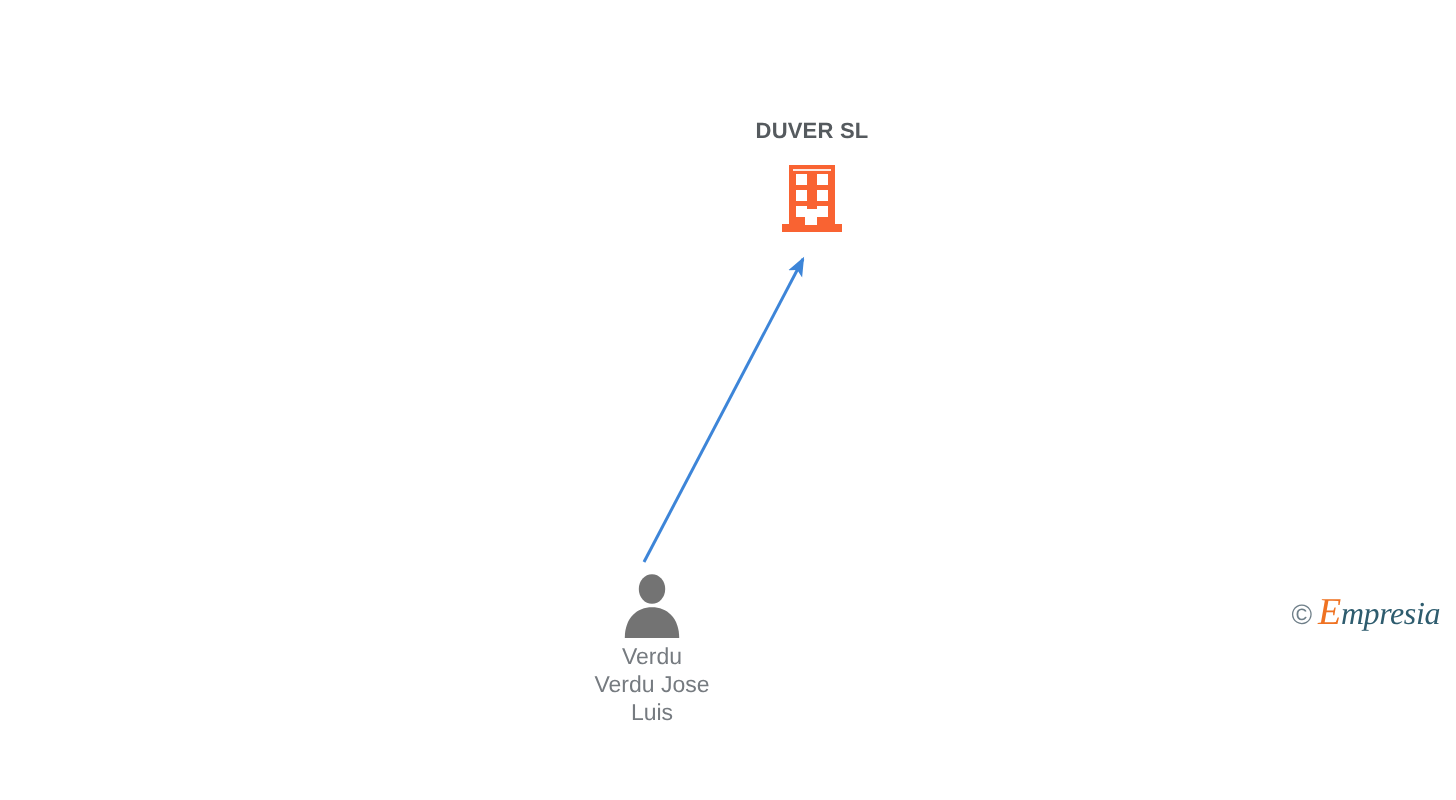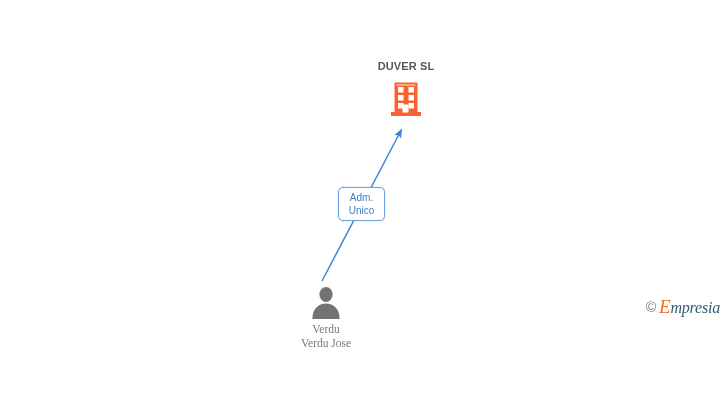--- a/index.html
+++ b/index.html
@@ -70,21 +70,20 @@
     display: block;
   }
   #person-label {
     margin-top: 3px;
     font-size: 11.5px;
     color: #767b80;
     line-height: 14px;
     width: 100px;
     margin-left: auto;
     margin-right: auto;
-    font-family: Liberation Serif, serif;
   }
 
   
   #relation-box {
     position: absolute;
     left: 338px;
     top: 187px;
     width: 47px;
     height: 34px;
     box-sizing: border-box;
@@ -163,33 +162,30 @@
       <rect x="8" y="14" width="5.5" height="5.5" fill="#ffffff"></rect>
       <rect x="18.5" y="14" width="5.5" height="5.5" fill="#ffffff"></rect>
 
       <rect x="8" y="22" width="5.5" height="5.5" fill="#ffffff"></rect>
       <rect x="18.5" y="22" width="5.5" height="5.5" fill="#ffffff"></rect>
 
       <rect x="12.5" y="23.5" width="6" height="8" fill="#ffffff"></rect>
     </svg>
   </div>
 
-  <div id="relation-box">
-    <span class="relation-line">Adm.</span>
-    <span class="relation-line">Unico</span>
-  </div>
 
   <div id="person-node">
     <svg id="person-icon" viewBox="0 0 34 34" xmlns="http://www.w3.org/2000/svg">
       <ellipse cx="17" cy="9.5" rx="6.6" ry="7.4" fill="#737373"></ellipse>
       <path d="M3.4 34 C3.4 23.8 9.6 18.6 17 18.6 C24.4 18.6 30.6 23.8 30.6 34 Z" fill="#737373"></path>
     </svg>
     <div id="person-label">
       <div>Verdu</div>
       <div>Verdu Jose</div>
+      <div>Luis</div>
     </div>
   </div>
 
   <div id="watermark">
     <span id="watermark-copy">©</span>
     <span id="watermark-brand"><span class="brand-initial">E</span><span>mpresia</span></span>
   </div>
 
 </div>
 

